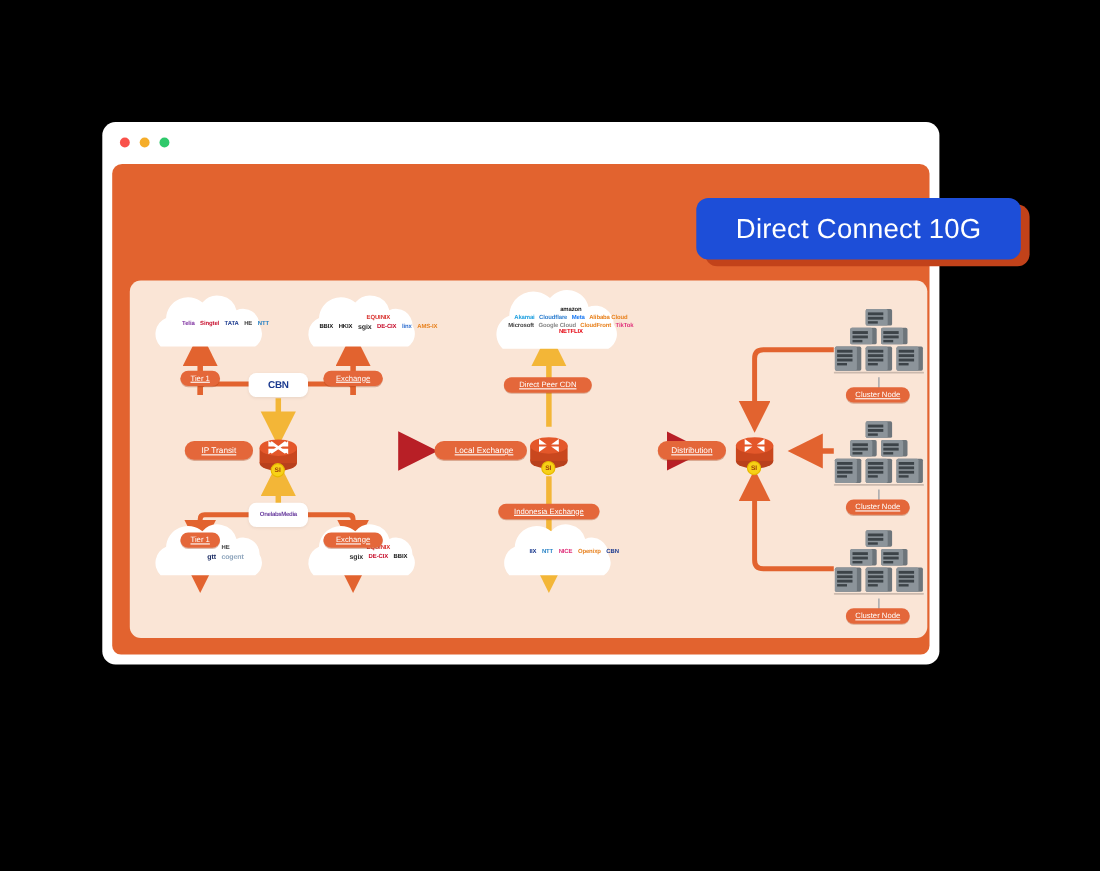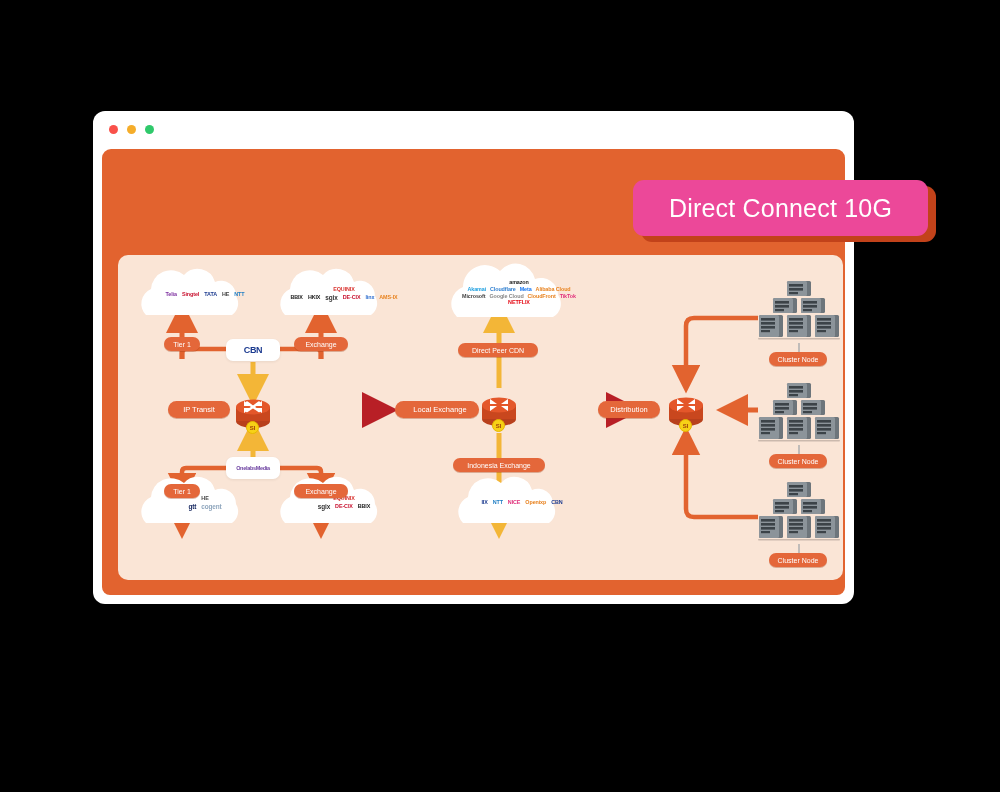--- a/index.html
+++ b/index.html
@@ -33,21 +33,21 @@
   }
 
   
   .badge-wrap { position:absolute; left:633px; top:180px; width:303px; height:62px; }
   .badge-shadow {
     position:absolute; left:8px; top:6px; width:295px; height:56px;
     background:#c2421a; border-radius:11px;
   }
   .badge {
     position:absolute; left:0; top:0; width:295px; height:56px;
-    background:#ec4899; border-radius:11px;
+    background:#1d4ed8; border-radius:11px;
     display:flex; align-items:center; justify-content:center;
     color:#ffffff; font-size:25px; letter-spacing:.2px;
   }
 
   
   .canvas {
     position:absolute; left:118px; top:255px;
     width:725px; height:325px;
     background:#fae5d6;
     border-radius:10px;
@@ -83,20 +83,21 @@
     color:#fff;
     border-radius:9px;
     font-size:7px;
     display:flex; align-items:center; justify-content:center;
     text-align:left;
     white-space:nowrap;
     padding:0 6px;
     height:14px;
     box-shadow:0 1px 0 rgba(160,60,20,.35);
     z-index:6;
+    text-decoration:underline;
   }
   .pill.lg { font-size:7.5px; height:17px; border-radius:9px; }
 
   
   .chip {
     position:absolute; background:#fff; border-radius:7px;
     display:flex; align-items:center; justify-content:center;
     z-index:7; box-shadow:0 1px 3px rgba(0,0,0,.07);
   }
   .chip .txt { font-size:9px; font-weight:bold; color:#1b3a8f; letter-spacing:-.3px; }

